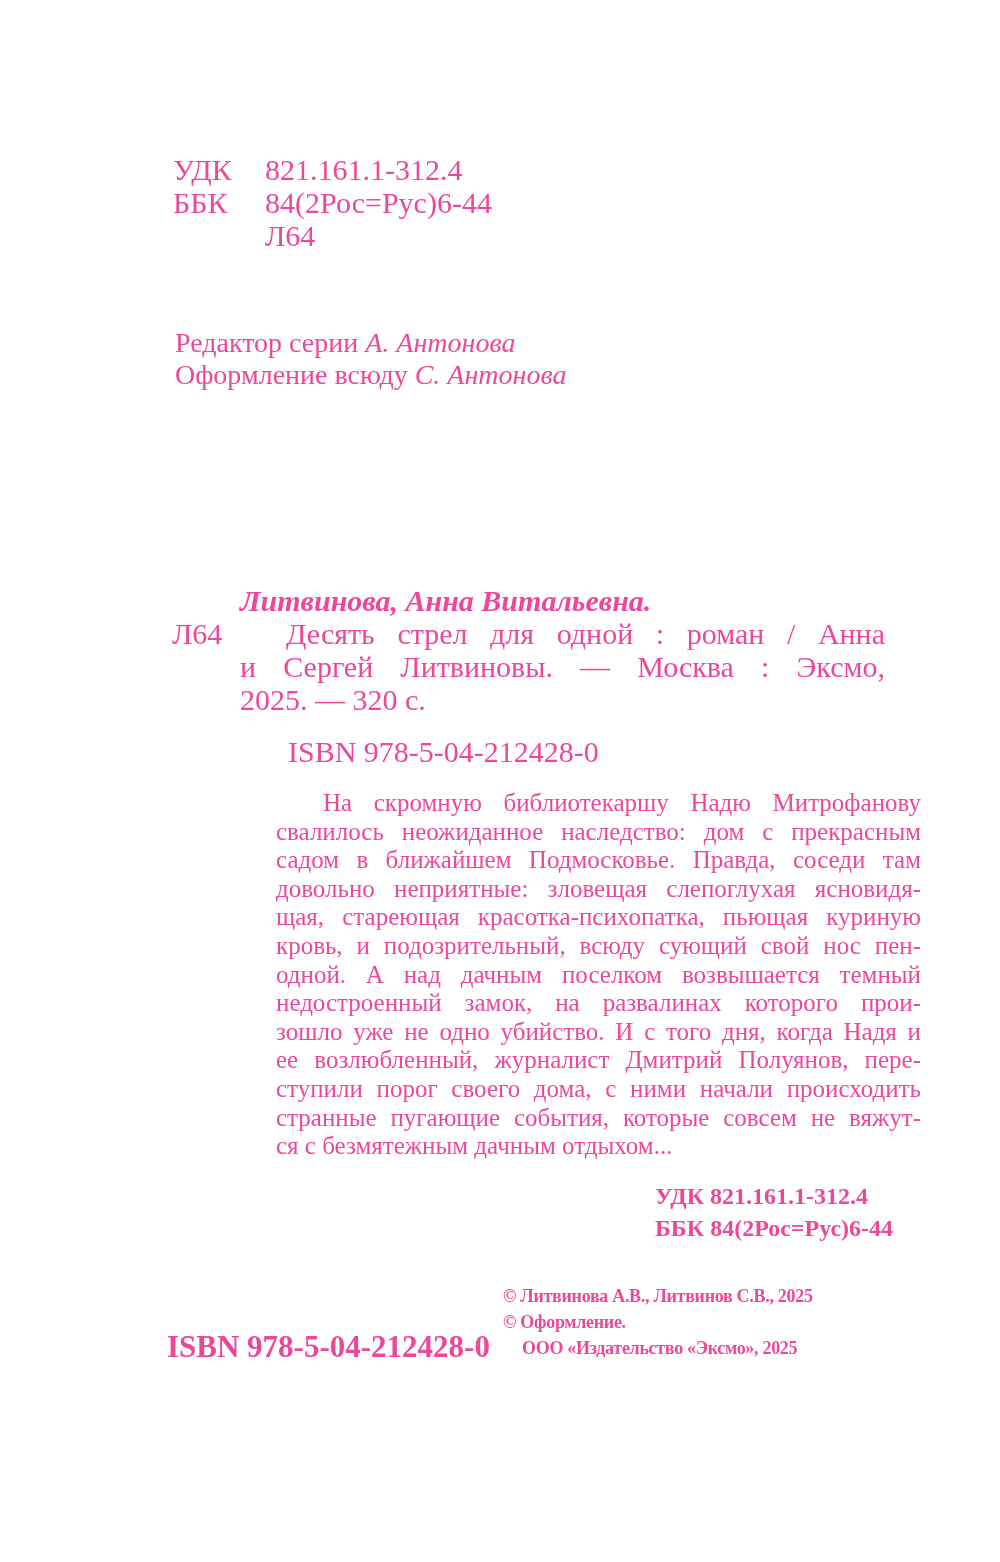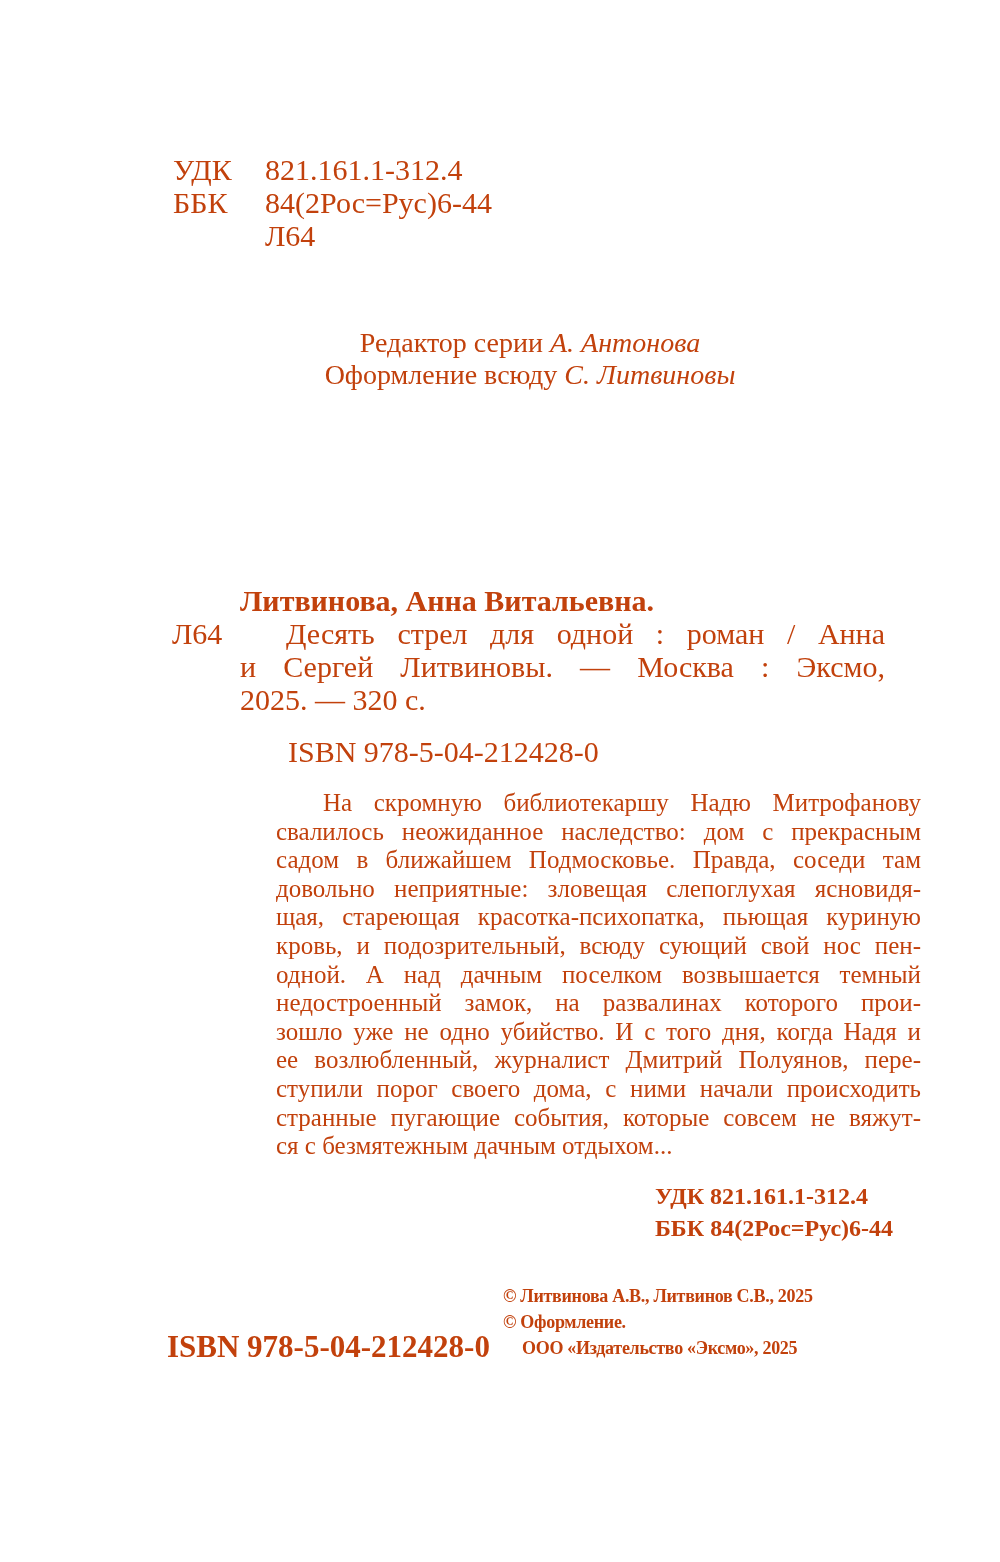--- a/index.html
+++ b/index.html
@@ -1,36 +1,36 @@
 <!DOCTYPE html>
 <html><head>
 <meta charset="utf-8">
 <style>
   html,body{margin:0;padding:0;background:#ffffff;}
   .page{
     position:relative;
     width:1000px;height:1562px;
-    background:#ffffff;color:#c2410c;
+    background:#ffffff;color:#ec4899;
     font-family:"Liberation Serif","DejaVu Serif",serif;
     overflow:hidden;
   }
 
   
   .top-block{position:absolute;left:173px;top:153px;font-size:30px;line-height:33px;}
   .top-block .row{white-space:nowrap;}
   .top-block .lbl{display:inline-block;width:92px;}
 
   
-  .series{position:absolute;left:175px;top:327px;width:710px;text-align:center;
+  .series{position:absolute;left:175px;top:327px;width:710px;
           font-size:28px;line-height:32px;}
   .name-italic{font-style:italic;}
 
   
   .card{position:absolute;left:240px;top:584px;width:645px;font-size:30px;line-height:33px;}
-  .card-author{font-weight:bold;}
+  .card-author{font-weight:bold;font-style:italic;}
   .card-code{position:absolute;left:-68px;top:33px;}
   .card-lines div{text-align:justify;text-align-last:justify;}
   .card-lines div:first-child{text-indent:46px;}
   .card-lines div:last-child{text-align:center;text-align-last:left;}
 
   .isbn-mid{position:absolute;left:288px;top:735px;font-size:30px;}
 
   
   .annotation{position:absolute;left:240px;top:789px;width:645px;
               font-size:25px;line-height:28.6px;margin-left:36px;}
@@ -66,21 +66,21 @@
     </div>
   </div>
 
   <div class="series">
     <div>
       <span>Редактор серии</span>
       <span class="name-italic">А. Антонова</span>
     </div>
     <div>
       <span>Оформление всюду</span>
-      <span class="name-italic">С. Литвиновы</span>
+      <span class="name-italic">С. Антонова</span>
     </div>
   </div>
 
   <div class="card">
     <div class="card-code">Л64</div>
     <div class="card-author">Литвинова, Анна Витальевна.</div>
     <div class="card-lines">
         <div>Десять стрел для одной : роман / Анна</div>
         <div>и Сергей Литвиновы. — Москва : Эксмо,</div>
         <div>2025. — 320 с.</div>

